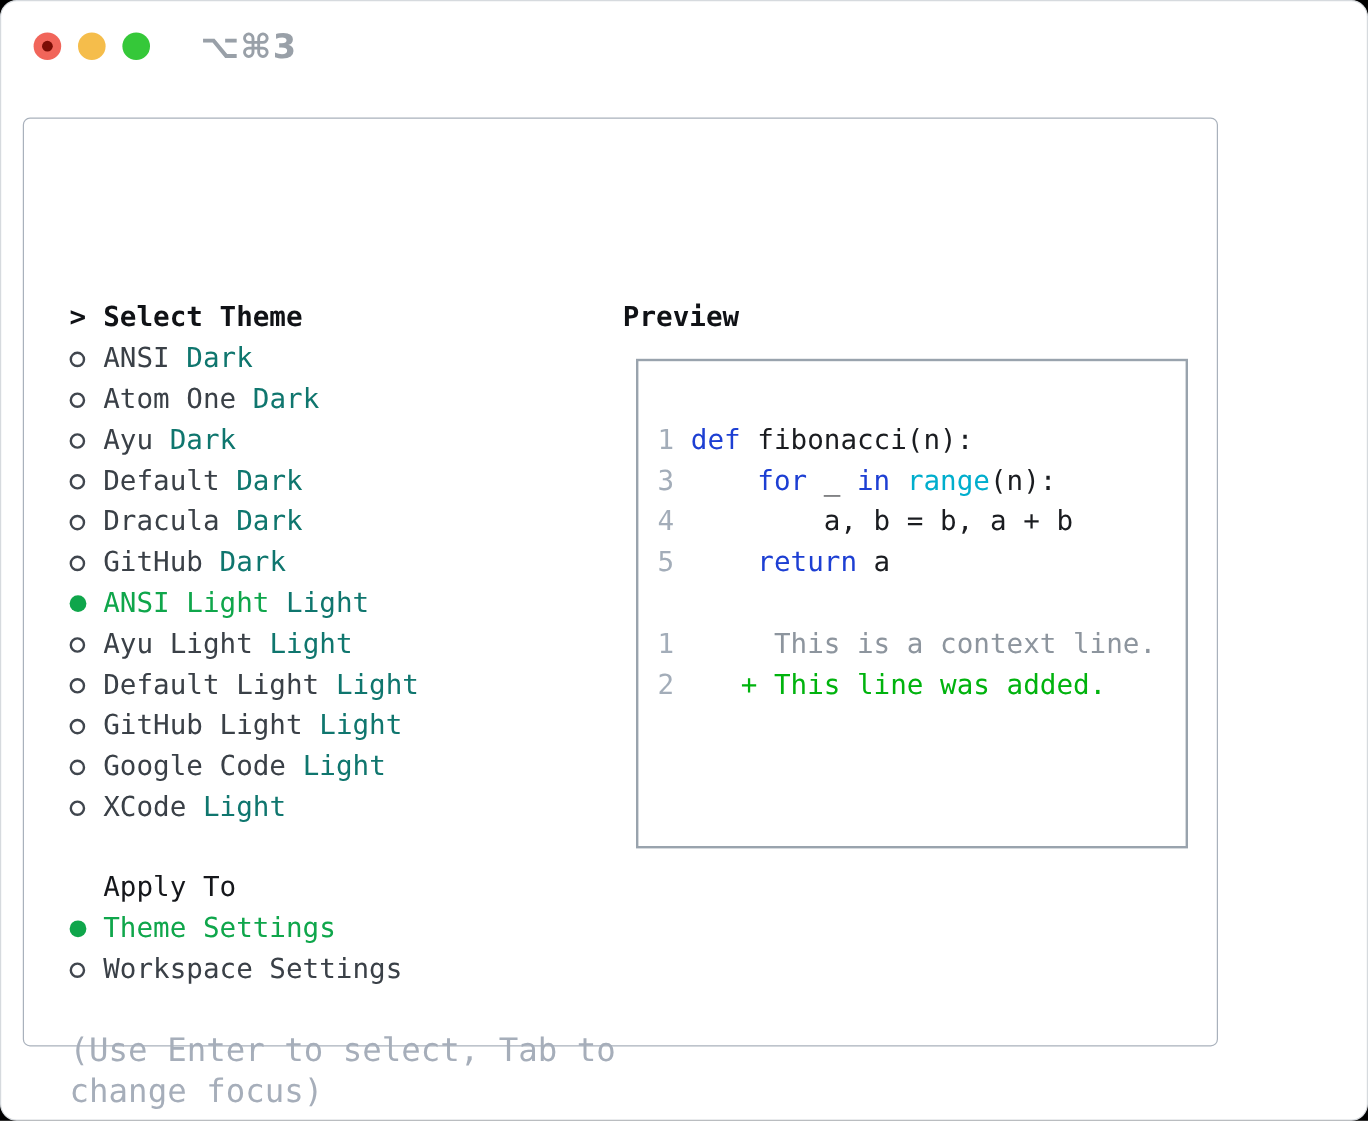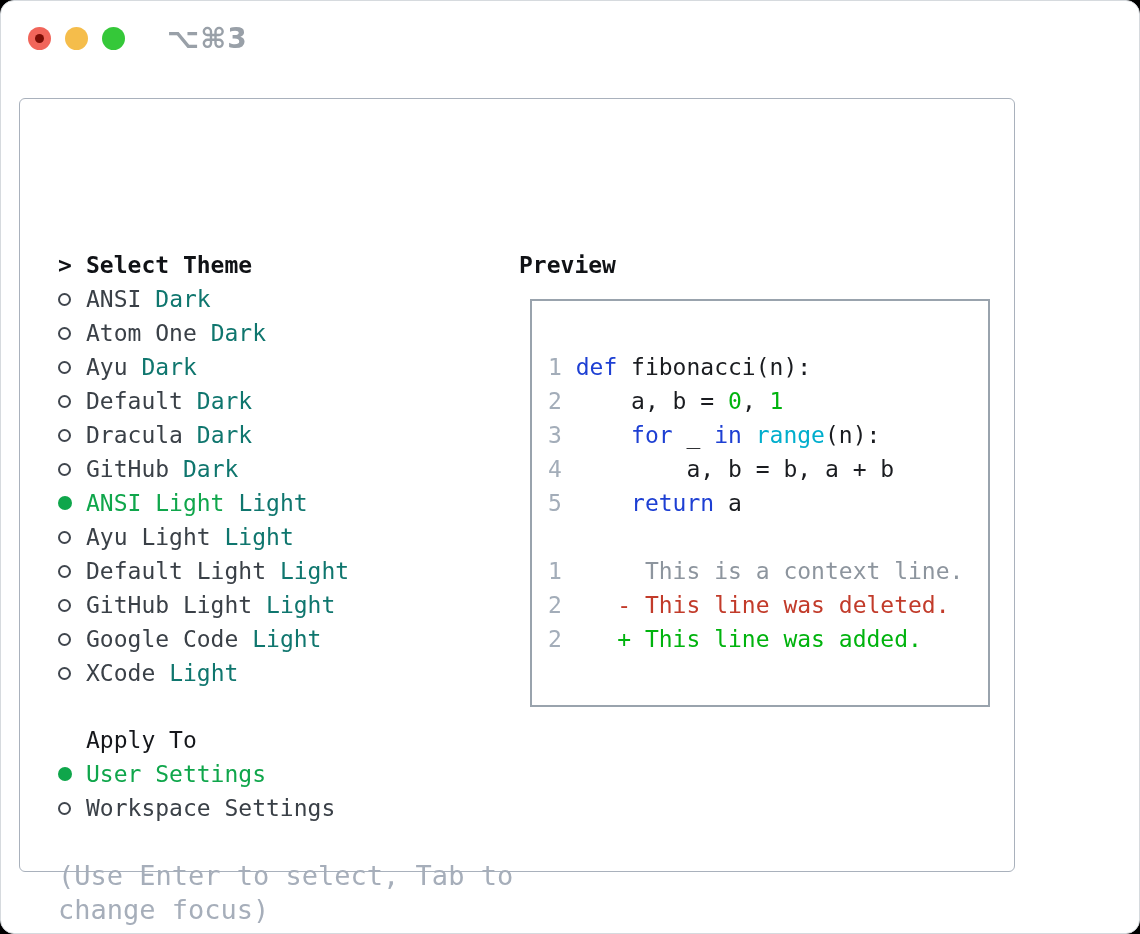--- a/index.html
+++ b/index.html
@@ -119,39 +119,37 @@
           <div class="row"><span class="marker"><span class="ring"></span></span><span class="item-label">XCode</span><span class="item-suffix">Light</span></div>
         </div>
     </div>
 
     <div class="apply-section">
       <div class="row">
         <span class="marker"></span>
         <span class="apply-title">Apply To</span>
       </div>
       <div id="apply-items">
-          <div class="row"><span class="marker"><span class="dotfill"></span></span><span class="item-label sel">User Settings</span></div>
+          <div class="row"><span class="marker"><span class="dotfill"></span></span><span class="item-label sel">Theme Settings</span></div>
           <div class="row"><span class="marker"><span class="ring"></span></span><span class="item-label">Workspace Settings</span></div>
         </div>
     </div>
 
     <div class="hint">(Use Enter to select, Tab to
 change focus)</div>
 
     <div class="preview-title">Preview</div>
 
     <div class="preview-box">
       <div id="code-lines">
           <div class="cline"><span class="lnum">1</span><span class="tok-kw">def</span><span class="tok-txt"> fibonacci(n):</span></div>
-          <div class="cline"><span class="lnum">2</span><span class="tok-txt">    a, b = </span><span class="tok-num">0</span><span class="tok-txt">, </span><span class="tok-num">1</span></div>
           <div class="cline"><span class="lnum">3</span><span class="tok-txt">    </span><span class="tok-kw">for</span><span class="tok-txt"> _ </span><span class="tok-kw">in</span><span class="tok-txt"> </span><span class="tok-fn">range</span><span class="tok-txt">(n):</span></div>
           <div class="cline"><span class="lnum">4</span><span class="tok-txt">        a, b = b, a + b</span></div>
           <div class="cline"><span class="lnum">5</span><span class="tok-txt">    </span><span class="tok-kw">return</span><span class="tok-txt"> a</span></div>
         </div>
       <div id="diff-lines" class="diff-group">
           <div class="cline"><span class="lnum">1</span><span class="tok-ctx">     This is a context line.</span></div>
-          <div class="cline"><span class="lnum">2</span><span class="tok-del">   - This line was deleted.</span></div>
           <div class="cline"><span class="lnum">2</span><span class="tok-add">   + This line was added.</span></div>
         </div>
     </div>
 
   </div>
 </div>
 
 </body></html>

